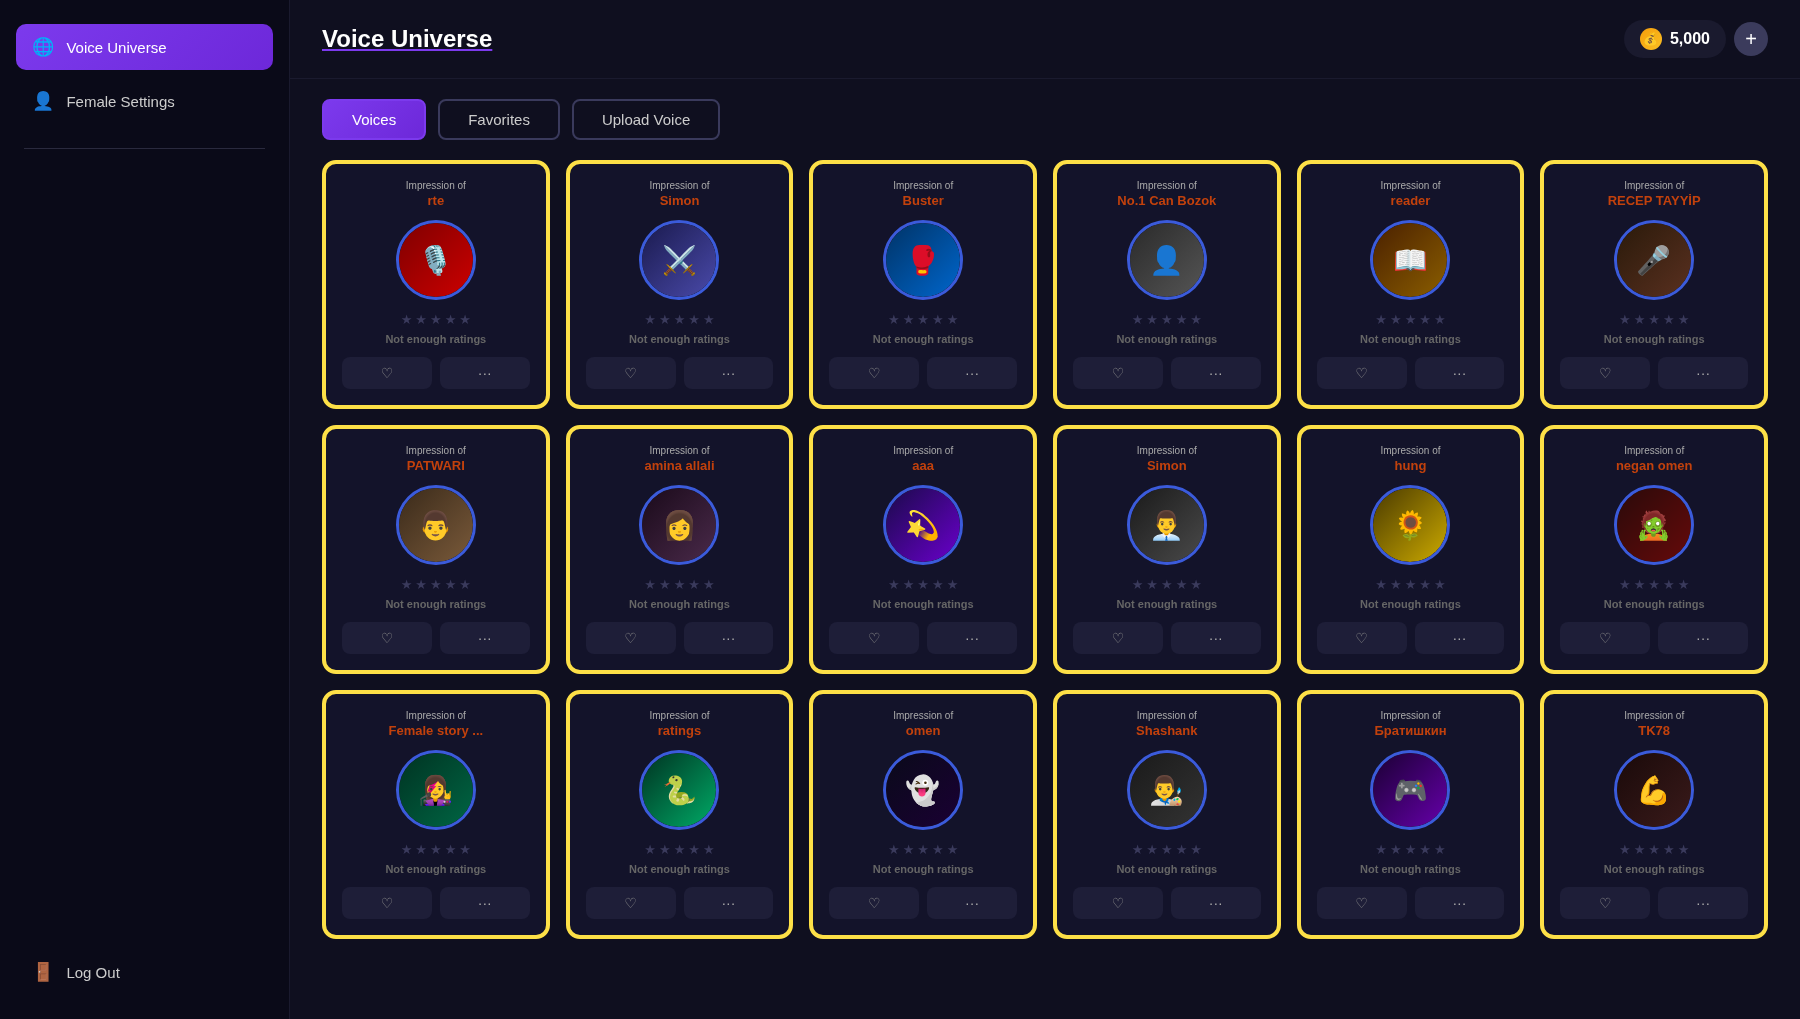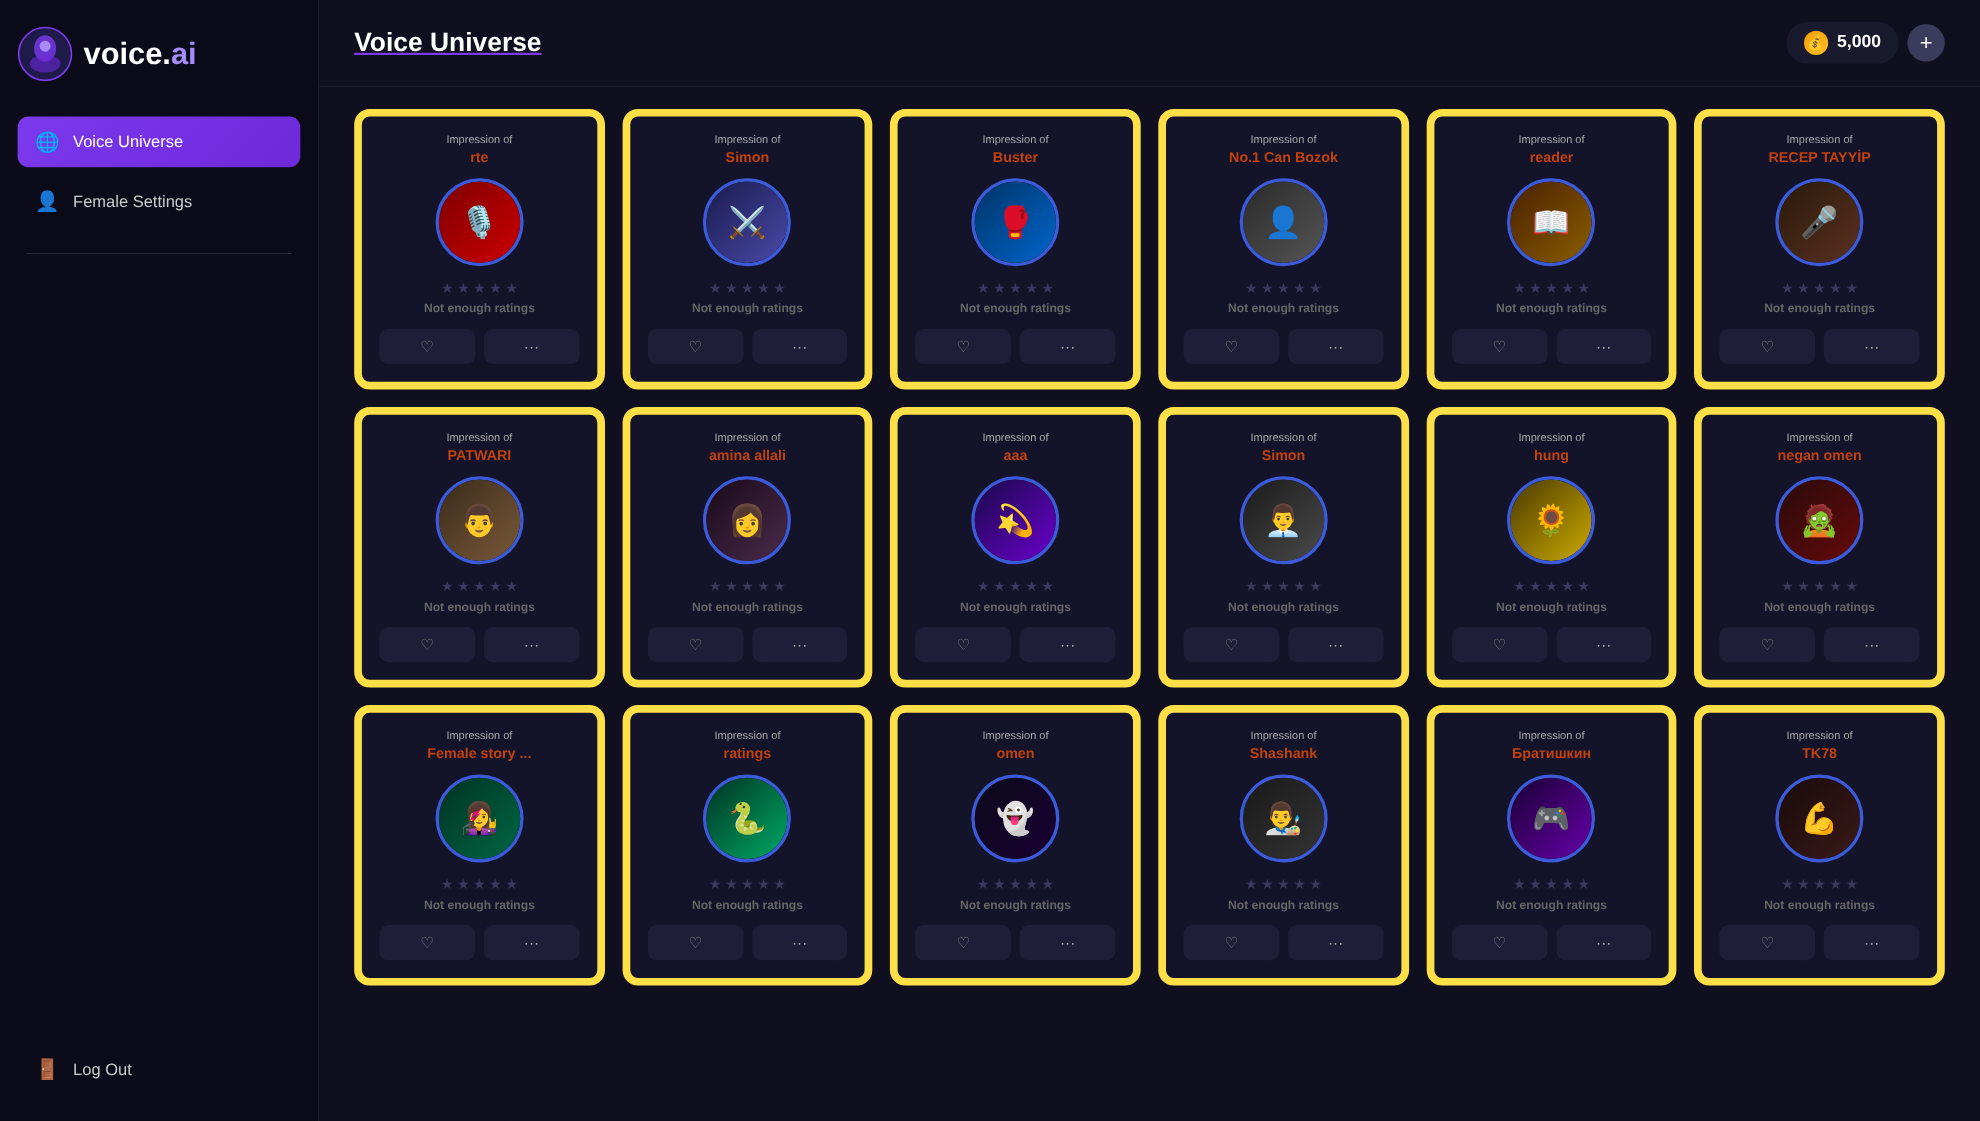--- a/index.html
+++ b/index.html
@@ -157,21 +157,21 @@
       gap: 16px;
     }
 
     .voice-card {
       background: #13132a;
       border-radius: 14px;
       padding: 16px;
       display: flex;
       flex-direction: column;
       align-items: center;
-      border: 7px solid #fde047;
+      border: 4px solid #fde047;
       transition: border-color 0.2s;
       cursor: pointer;
     }
 
     .card-label {
       font-size: 10px;
       color: #aaa;
       text-align: center;
       margin-bottom: 2px;
     }
@@ -250,31 +250,20 @@
     .avatar-cerastes { background: linear-gradient(135deg, #003322, #00aa66); }
     .avatar-omen { background: linear-gradient(135deg, #0a0a1a, #1a0033); }
     .avatar-shashank { background: linear-gradient(135deg, #1a1a1a, #333); }
     .avatar-bratishkin { background: linear-gradient(135deg, #1a0033, #6600aa); }
     .avatar-tk78 { background: linear-gradient(135deg, #1a0a0a, #3a1a1a); }
   </style>
 </head>
 <body>
 
 <div id="sidebar">
-  <div id="logo-area">
-    <svg id="logo-icon" viewBox="0 0 50 50">
-      <circle cx="25" cy="25" r="24" fill="#1e1b4b" stroke="#7c3aed" stroke-width="1.5"></circle>
-      <ellipse cx="25" cy="20" rx="10" ry="12" fill="#7c3aed" opacity="0.8"></ellipse>
-      <ellipse cx="25" cy="34" rx="14" ry="8" fill="#6d28d9" opacity="0.6"></ellipse>
-      <circle cx="25" cy="18" r="5" fill="#a78bfa"></circle>
-    </svg>
-    <div>
-      <span style="font-size:28px;font-weight:800;color:#fff;">voice.</span><span style="font-size:28px;font-weight:800;color:#a78bfa;">ai</span>
-    </div>
-  </div>
 
   <div id="nav-items">
     <div class="nav-item active">
       <span class="nav-icon">🌐</span>
       <span>Voice Universe</span>
     </div>
     <div class="nav-item">
       <span class="nav-icon">👤</span>
       <span>Female Settings</span>
     </div>
@@ -293,20 +282,25 @@
     <h1 id="page-title">Voice Universe</h1>
     <div id="coins-area">
       <div id="coin-badge">
         <div id="coin-icon">💰</div>
         <span>5,000</span>
       </div>
       <button id="add-coins-btn">+</button>
     </div>
   </div>
 
+  <div id="tabs">
+    <button class="tab-btn active">Voices</button>
+    <button class="tab-btn">Favorites</button>
+    <button class="tab-btn">Upload Voice</button>
+  </div>
 
   <div id="grid-container">
     <div id="voice-grid">
     <div class="voice-card">
     <div class="card-label">Impression of</div>
     <div class="card-name">rte</div>
     <div class="avatar-ring">
       <div class="avatar-inner avatar-rte">🎙️</div>
     </div>
     <div class="stars">

